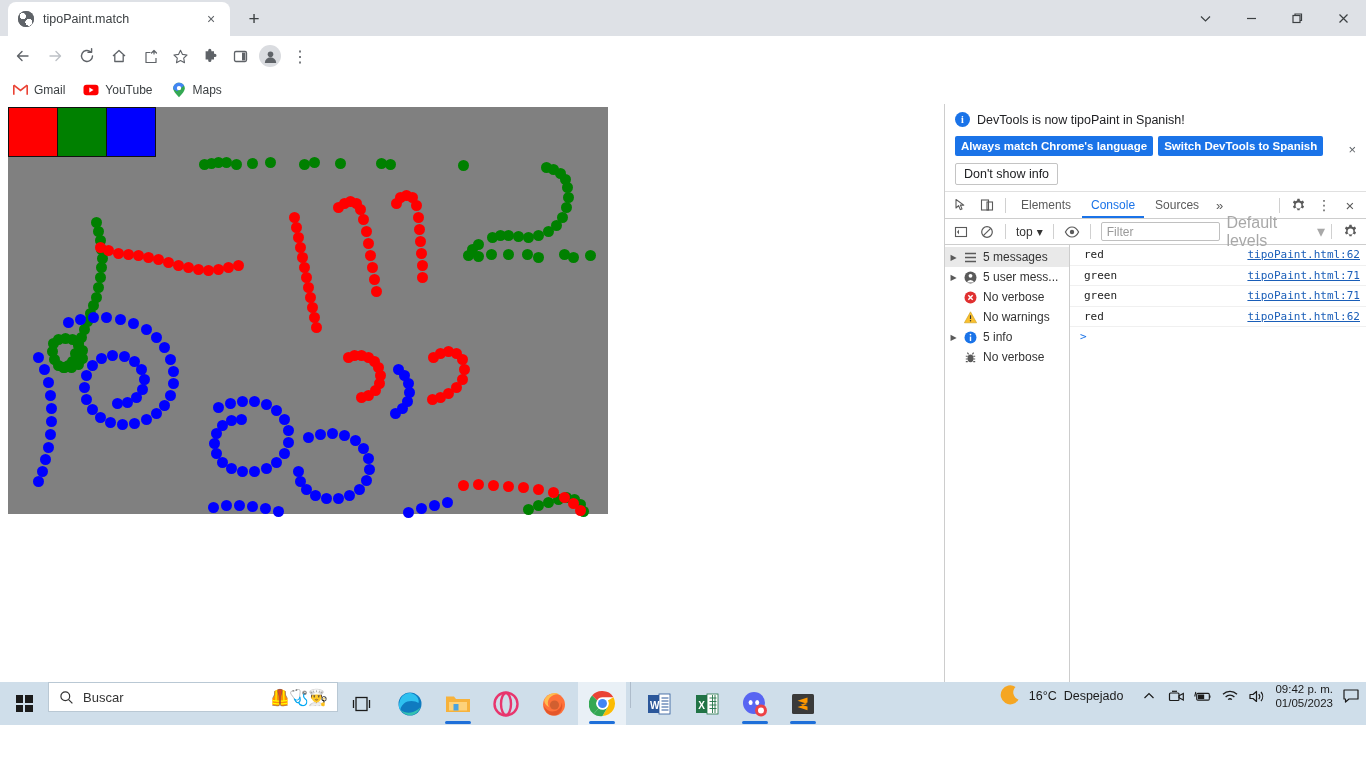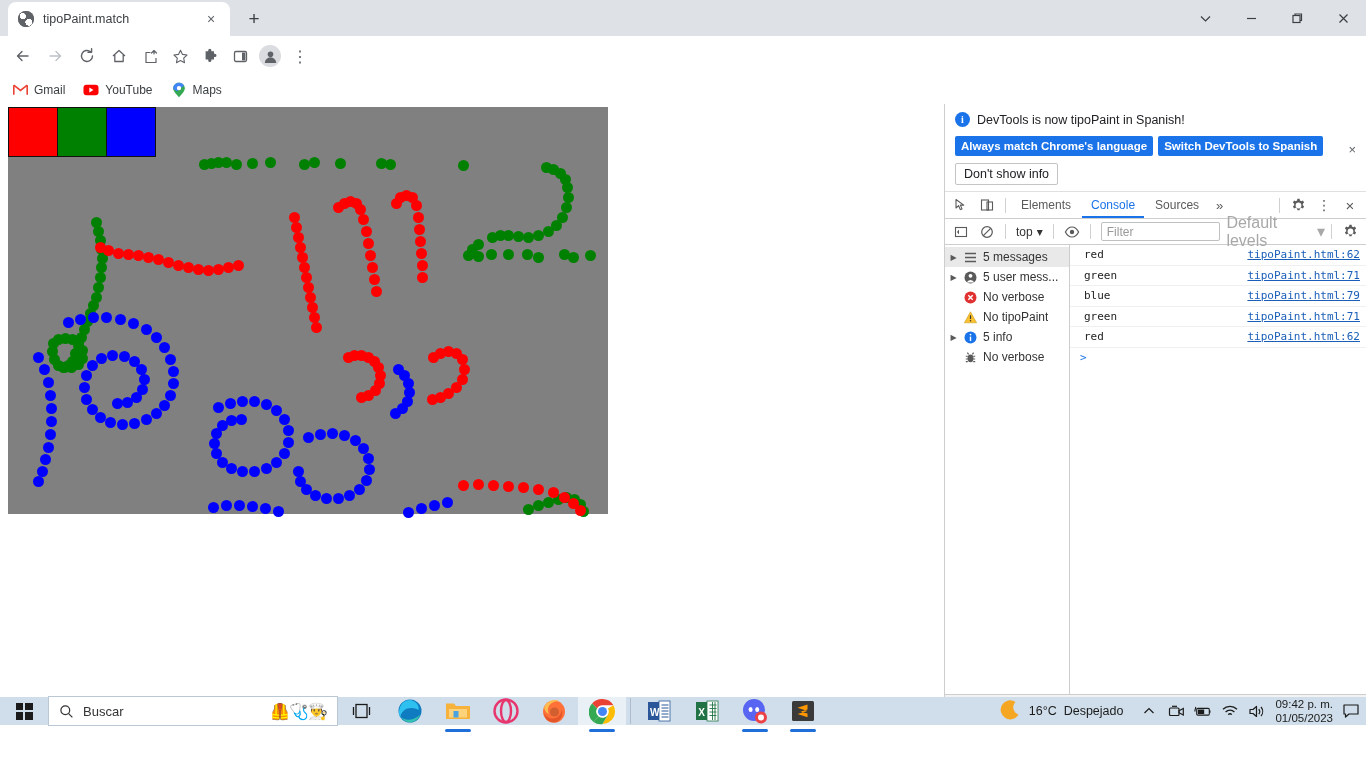--- a/index.html
+++ b/index.html
@@ -202,22 +202,22 @@
   .dt-drawer-sep { height:5px; background:#f3f3f3; border-top:1px solid #cdcdcd;}
   .dt-drawer {
     height:26px; display:flex; align-items:center; padding:0 6px; gap:4px;
     border-top:1px solid #cdcdcd; background:#fff;
   }
   .dr-tab { padding:0 9px; height:25px; line-height:25px; font-size:12px; color:#5a5a5a; }
   .dr-tab.active { color:#202124; border-bottom:2px solid #1a73e8; }
 
   
   .taskbar {
-    position:absolute; left:0; bottom:0; width:1366px; height:28px;
-    background:#cfdeea; display:flex; align-items:center;
+    position:absolute; left:0; bottom:0; width:1366px; height:43px;
+    background:#cfdeea; display:flex; align-items:flex-start;
   }
   .start {
     width:48px;height:43px;display:flex;align-items:center;justify-content:center;
   }
   .winlogo { width:17px;height:17px; display:grid; grid-template-columns:1fr 1fr;
     grid-template-rows:1fr 1fr; gap:2px; }
   .winlogo i { background:#1b1b1b; display:block; }
   .searchbox {
     width:290px; height:30px; background:#fff; border:1px solid #b9c8d4;
     display:flex; align-items:center; padding:0 10px; gap:9px;
@@ -764,21 +764,21 @@
             </div>
             <div class="side-item">
               <span class="tri blank">▶</span>
               <span class="side-ico">
                 <svg width="13" height="13" viewBox="0 0 13 13">
                   <path d="M6.5 0.8 L12.6 11.8 H0.4 Z" fill="#fbc02d" stroke="#caa01e" stroke-width="0.6"></path>
                   <path d="M6.5 4.3 V8" stroke="#333" stroke-width="1.2"></path>
                   <circle cx="6.5" cy="9.8" r="0.75" fill="#333"></circle>
                 </svg>
               </span>
-              <span class="side-label">No tipoPaint</span>
+              <span class="side-label">No warnings</span>
             </div>
             <div class="side-item">
               <span class="tri">▶</span>
               <span class="side-ico">
                 <svg width="13" height="13" viewBox="0 0 13 13">
                   <circle cx="6.5" cy="6.5" r="6" fill="#1a73e8"></circle>
                   <path d="M6.5 5.6 V10" stroke="#fff" stroke-width="1.4"></path>
                   <circle cx="6.5" cy="3.6" r="0.85" fill="#fff"></circle>
                 </svg>
               </span>
@@ -799,24 +799,20 @@
           <div id="console-rows">
               <div class="con-row">
                 <span>red</span>
                 <span class="con-src">tipoPaint.html:62</span>
               </div>
               <div class="con-row">
                 <span>green</span>
                 <span class="con-src">tipoPaint.html:71</span>
               </div>
               <div class="con-row">
-                <span>blue</span>
-                <span class="con-src">tipoPaint.html:79</span>
-              </div>
-              <div class="con-row">
                 <span>green</span>
                 <span class="con-src">tipoPaint.html:71</span>
               </div>
               <div class="con-row">
                 <span>red</span>
                 <span class="con-src">tipoPaint.html:62</span>
               </div>
             </div>
           <div class="con-prompt">&gt;</div>
         </div>

